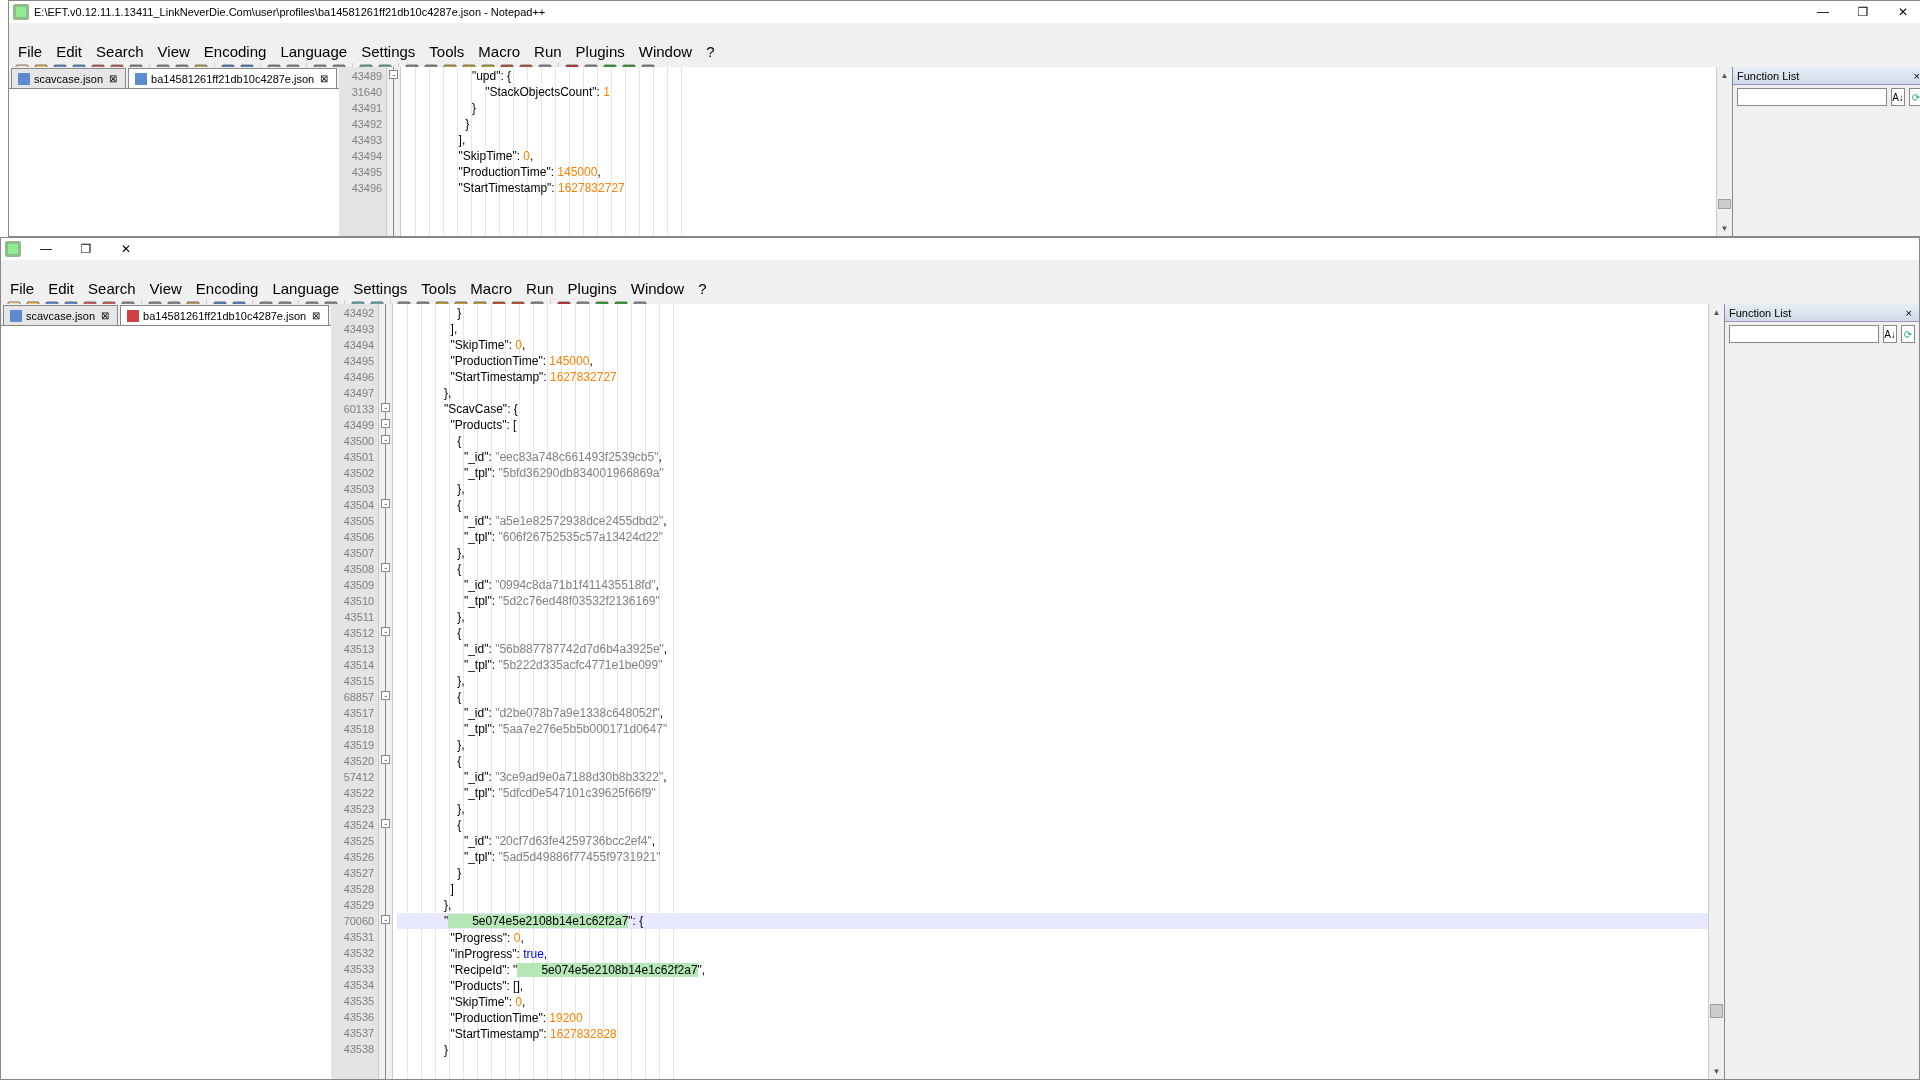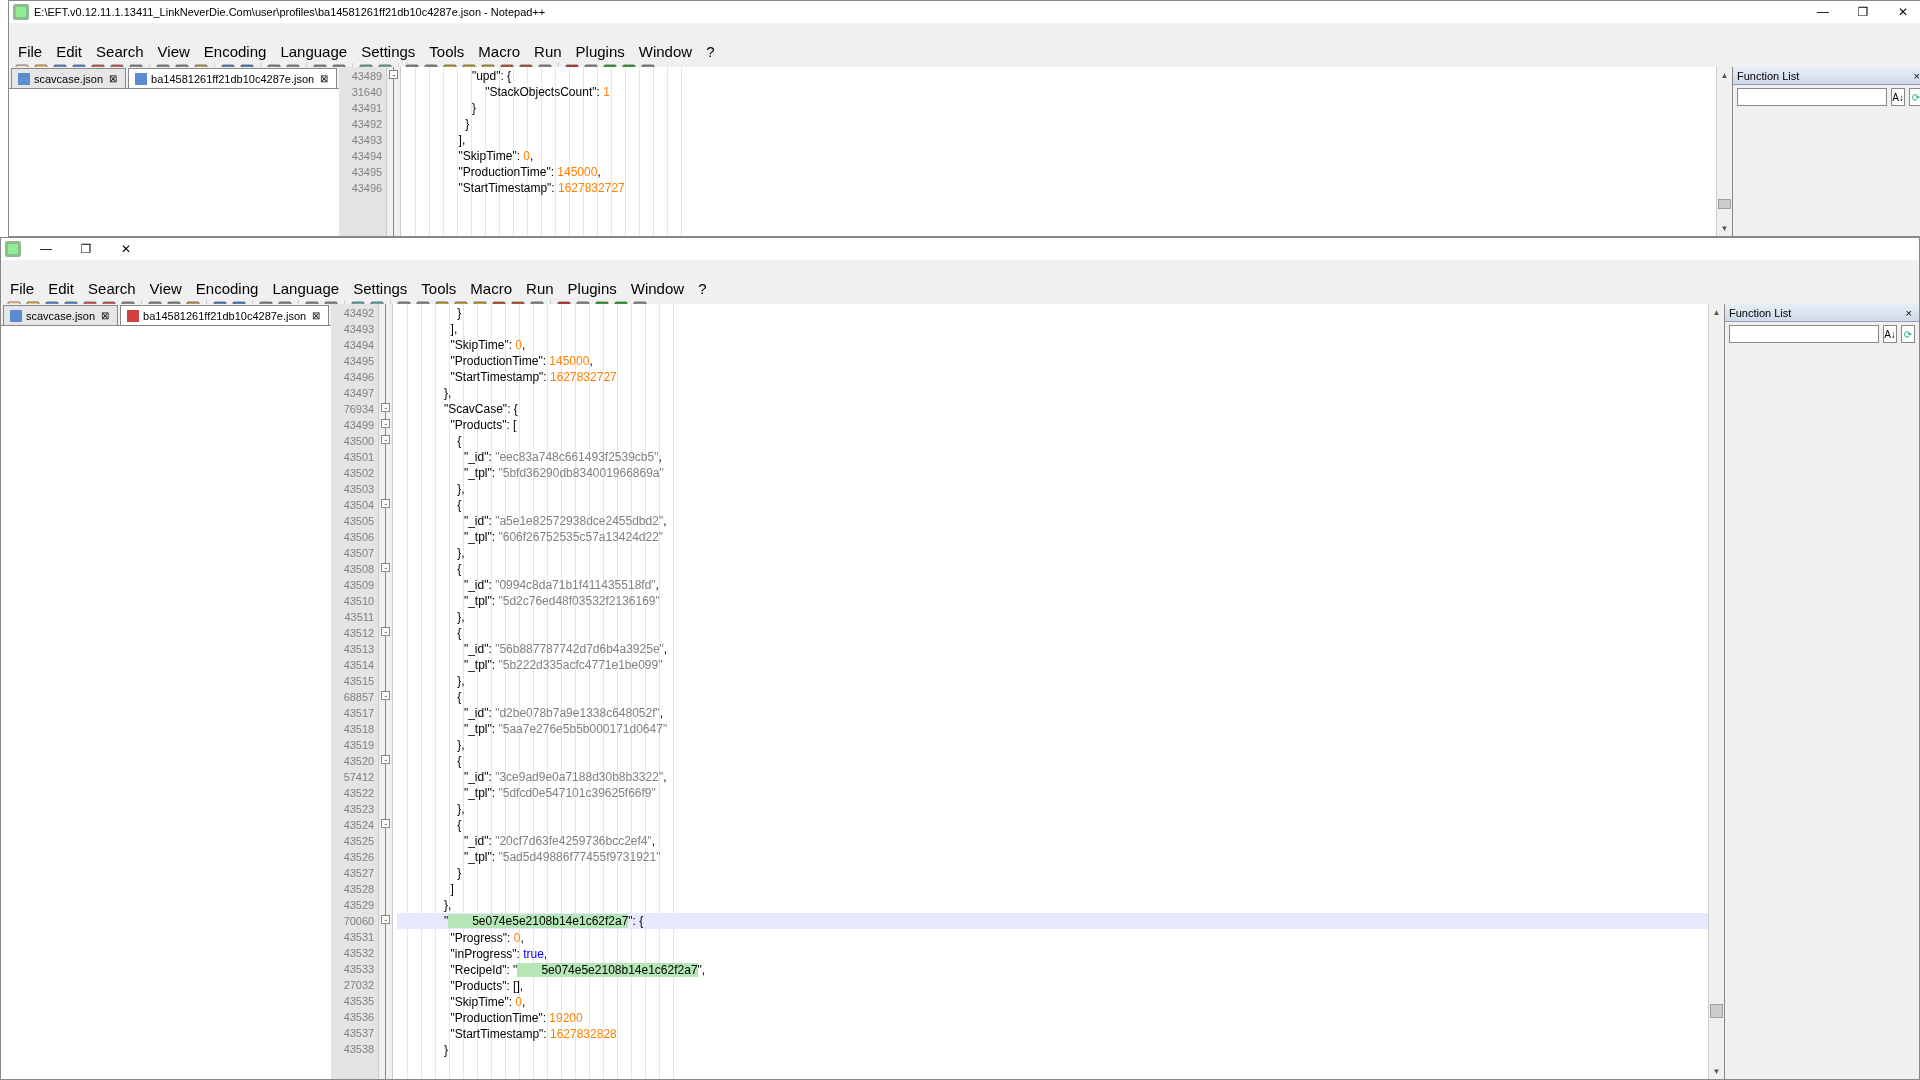--- a/index.html
+++ b/index.html
@@ -539,21 +539,21 @@
         </div>
       </div>
       <div class="code-pane">
         <div class="gutter" id="gutter2">
             <div>43492</div>
             <div>43493</div>
             <div>43494</div>
             <div>43495</div>
             <div>43496</div>
             <div>43497</div>
-            <div>76934</div>
+            <div>60133</div>
             <div>43499</div>
             <div>43500</div>
             <div>43501</div>
             <div>43502</div>
             <div>43503</div>
             <div>43504</div>
             <div>43505</div>
             <div>43506</div>
             <div>43507</div>
             <div>43508</div>
@@ -575,21 +575,21 @@
             <div>43524</div>
             <div>43525</div>
             <div>43526</div>
             <div>43527</div>
             <div>43528</div>
             <div>43529</div>
             <div>70060</div>
             <div>43531</div>
             <div>43532</div>
             <div>43533</div>
-            <div>27032</div>
+            <div>43534</div>
             <div>43535</div>
             <div>43536</div>
             <div>43537</div>
             <div>43538</div>
           </div>
         <div class="foldcol" id="foldcol2">
             <div class="fold-line"></div>
             <div class="fold-box" style="top: 99px;">-</div>
             <div class="fold-box" style="top: 115px;">-</div>
             <div class="fold-box" style="top: 131px;">-</div>

